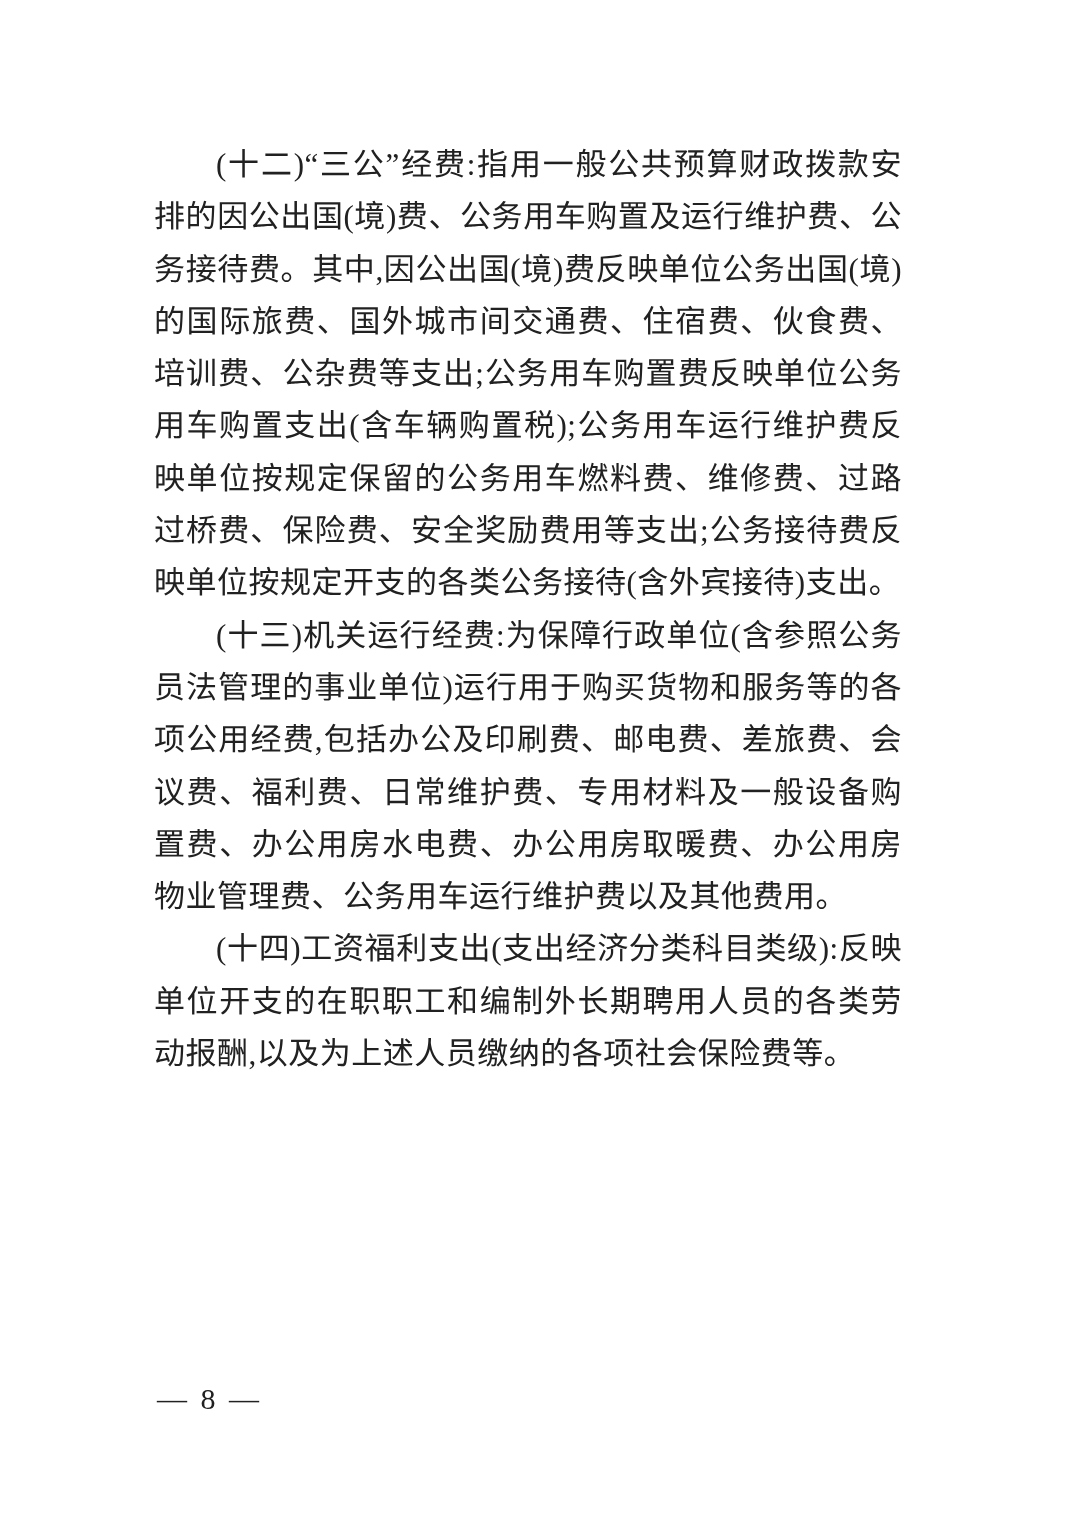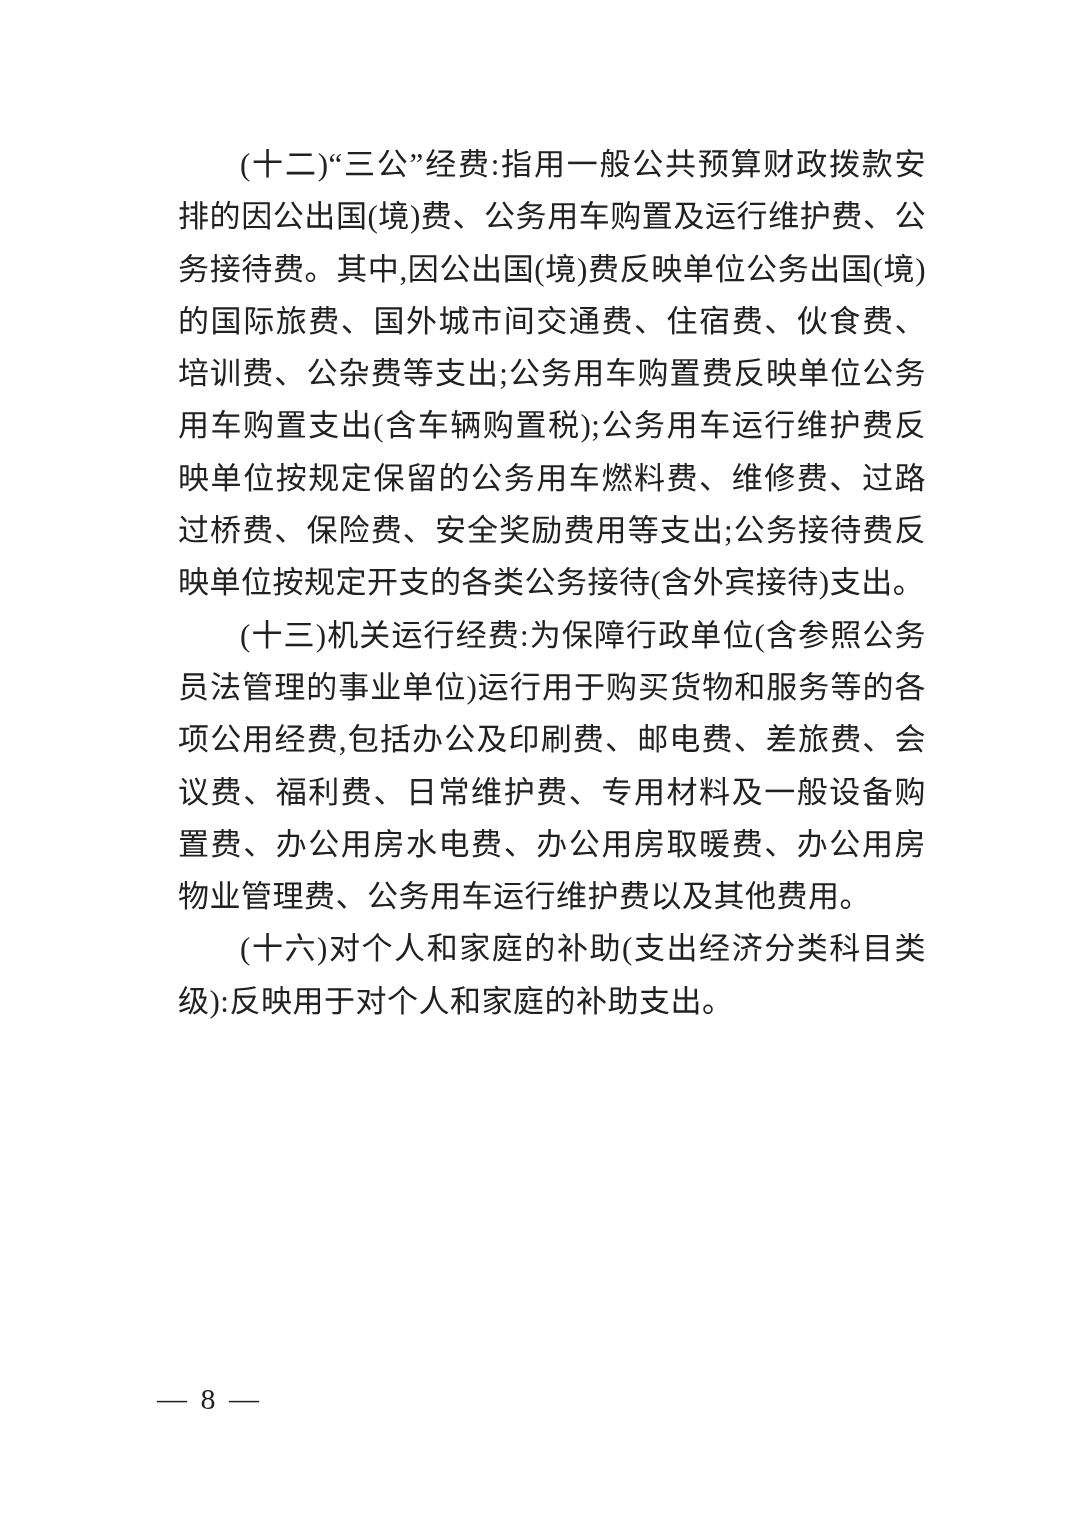--- a/index.html
+++ b/index.html
@@ -10,21 +10,21 @@
   .page {
     position: relative;
     width: 1075px;
     height: 1520px;
     background: #ffffff;
     overflow: hidden;
     font-family: "Liberation Serif", "DejaVu Serif", serif;
   }
   .content {
     position: absolute;
-    left: 178px;
+    left: 154px;
     top: 139px;
     width: 748px;
   }
   .para {
     margin: 0;
     padding: 0;
     font-size: 31px;
     line-height: 52.3px;
     color: #212121;
     font-weight: 400;
@@ -44,19 +44,19 @@
     white-space: nowrap;
   }
 </style>
 </head>
 <body>
 
 <div class="page">
   <main class="content">
       <p class="para">(十二)“三公”经费:指用一般公共预算财政拨款安排的因公出国(境)费、公务用车购置及运行维护费、公务接待费。其中,因公出国(境)费反映单位公务出国(境)的国际旅费、国外城市间交通费、住宿费、伙食费、培训费、公杂费等支出;公务用车购置费反映单位公务用车购置支出(含车辆购置税);公务用车运行维护费反映单位按规定保留的公务用车燃料费、维修费、过路过桥费、保险费、安全奖励费用等支出;公务接待费反映单位按规定开支的各类公务接待(含外宾接待)支出。</p>
       <p class="para">(十三)机关运行经费:为保障行政单位(含参照公务员法管理的事业单位)运行用于购买货物和服务等的各项公用经费,包括办公及印刷费、邮电费、差旅费、会议费、福利费、日常维护费、专用材料及一般设备购置费、办公用房水电费、办公用房取暖费、办公用房物业管理费、公务用车运行维护费以及其他费用。</p>
-      <p class="para">(十六)对个人和家庭的补助(支出经济分类科目类级):反映用于对个人和家庭的补助支出。</p>
+      <p class="para">(十四)工资福利支出(支出经济分类科目类级):反映单位开支的在职职工和编制外长期聘用人员的各类劳动报酬,以及为上述人员缴纳的各项社会保险费等。</p>
     </main>
 
   <footer class="footer">
     <span>— 8 —</span>
   </footer>
 </div>
 
 </body></html>

